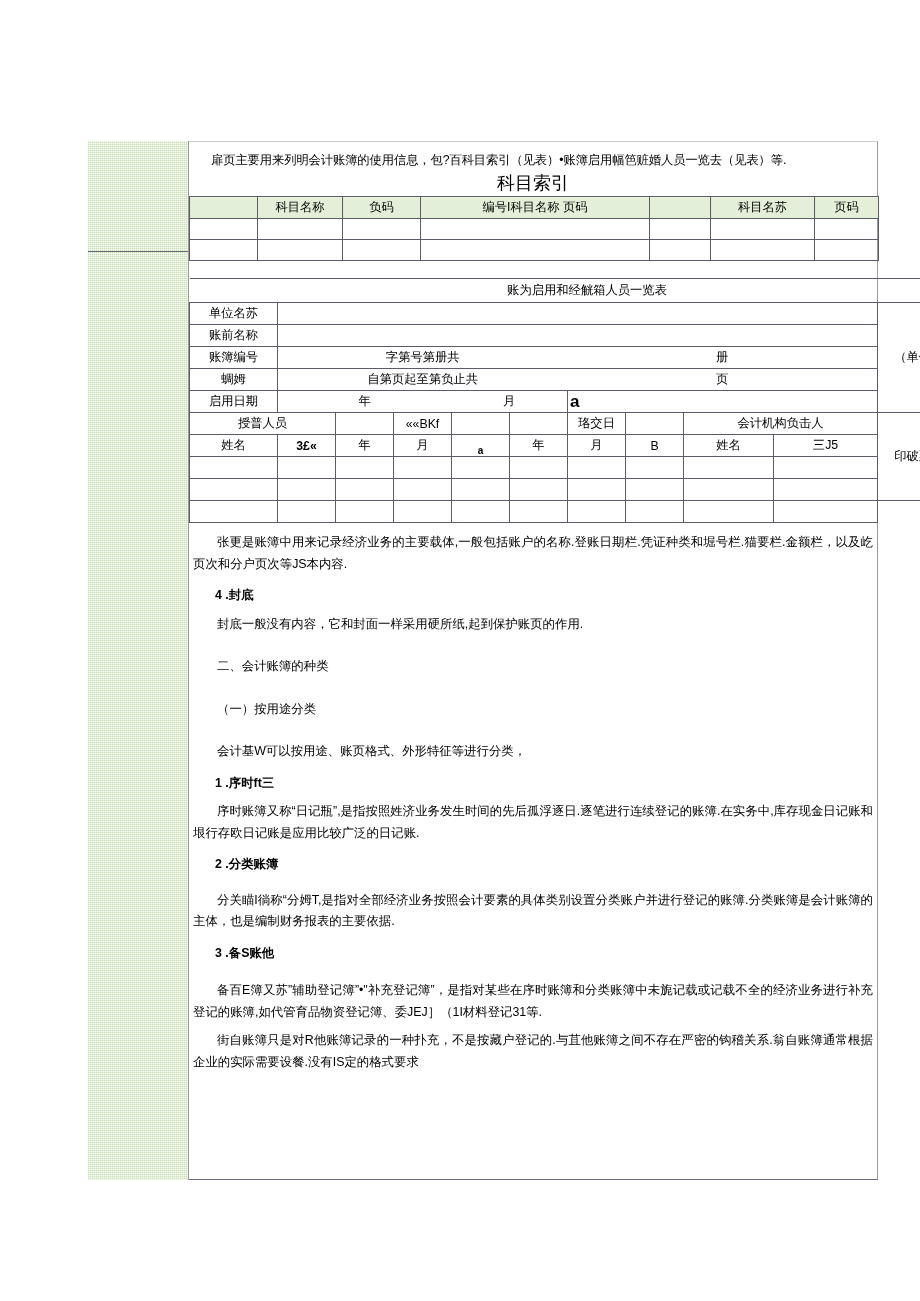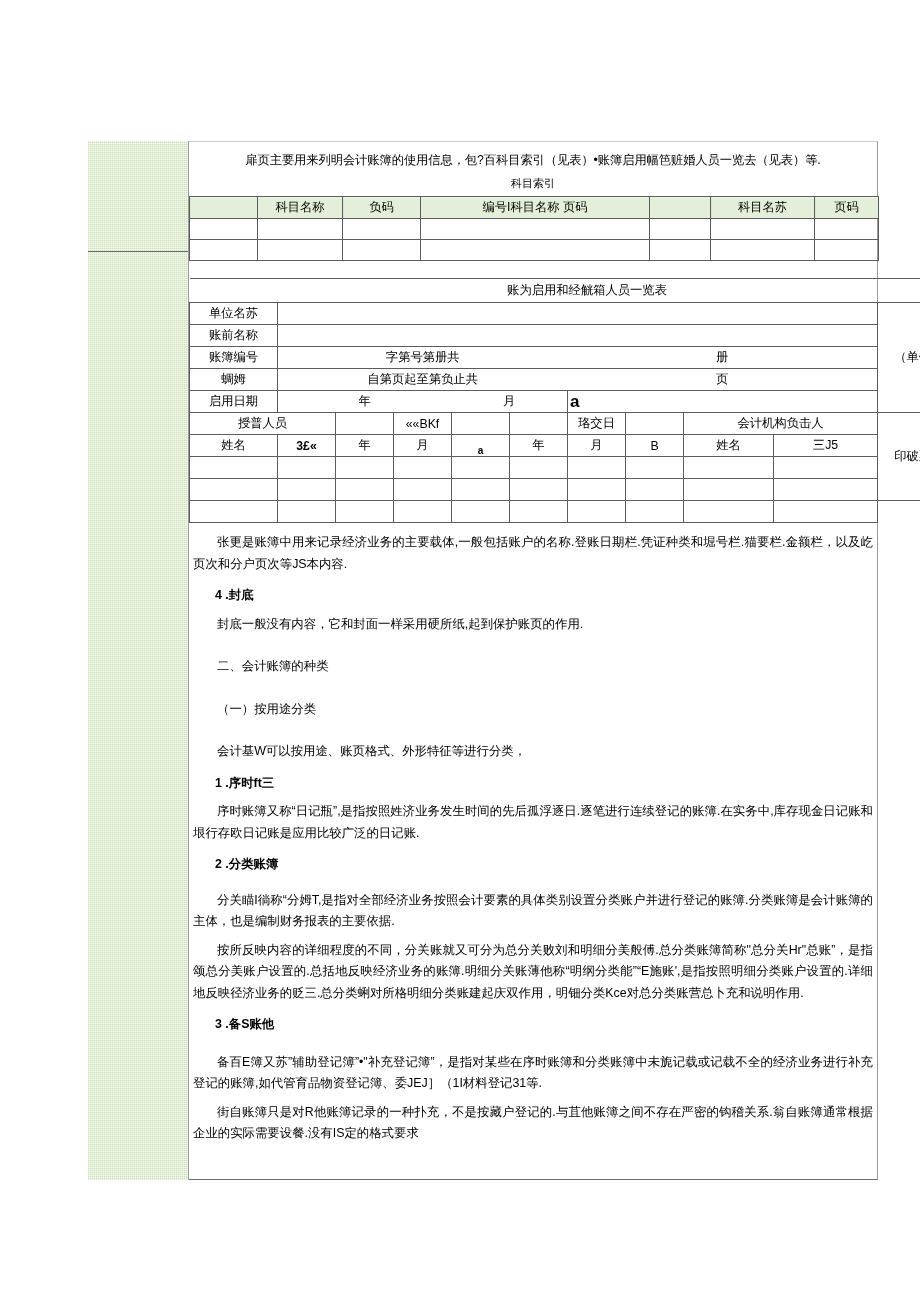--- a/index.html
+++ b/index.html
@@ -44,30 +44,30 @@
     background:#fff;
     border-right:1px solid #9a9a9a;
     border-top:1px solid #cfcfcf;
     border-bottom:1px solid #6b6b78;
     box-sizing:border-box;
     position:relative;
   }
 
   
   .intro{
-    text-align:center;
     font-size:12.3px;
     line-height:21px;
     padding:8px 6px 2px 6px;
     white-space:nowrap;
     letter-spacing:-.1px;
+    margin-left:16px;
   }
   .subtitle{
     text-align:center;
-    font-size:11px;
+    font-size:18px;
     line-height:20px;
     padding-bottom:3px;
   }
 
   
   table{border-collapse:collapse;width:100%;table-layout:fixed;}
   table td{
     border:1px solid #5c5c66;
     font-size:12.3px;
     height:19px;
@@ -287,21 +287,20 @@
       <div class="p">封底一般没有内容，它和封面一样采用硬所纸,起到保护账页的作用.</div>
       <div class="p tight">二、会计账簿的种类</div>
       <div class="p tight">（一）按用途分类</div>
       <div class="p tight">会计基W可以按用途、账页格式、外形特征等进行分类，</div>
 
       <div class="h">1 .序时ft三</div>
       <div class="p">序时账簿又称“日记瓶”,是指按照姓济业务发生时间的先后孤浮逐日.逐笔进行连续登记的账簿.在实务中,库存现金日记账和垠行存欧日记账是应用比较广泛的日记账.</div>
 
       <div class="h">2 .分类账簿</div>
       <div class="p" style="margin-top:14px">分关瞄I徜称“分姆T,是指对全部经济业务按照会计要素的具体类别设置分类账户并进行登记的账簿.分类账簿是会计账簿的主体，也是编制财务报表的主要依据.</div>
-      <div class="p">按所反映内容的详细程度的不同，分关账就又可分为总分关败刘和明细分美般傅.总分类账簿简称"总分关Hr"总账”，是指颂总分美账户设置的.总括地反映经济业务的账簿.明细分关账薄他称“明纲分类能”“E施账',是指按照明细分类账户设置的.详细地反映径济业务的贬三.总分类蜊对所格明细分类账建起庆双作用，明钿分类Kce对总分类账营总卜充和说明作用.</div>
 
       <div class="h">3 .备S账他</div>
       <div class="p" style="margin-top:16px">备百E簿又苏”辅助登记簿”•"补充登记簿”，是指对某些在序时账簿和分类账簿中未旎记载或记载不全的经济业务进行补充登记的账簿,如代管育品物资登记簿、委JEJ］（1I材料登记31等.</div>
       <div class="p">街自账簿只是对R他账簿记录的一种扑充，不是按藏户登记的.与苴他账簿之间不存在严密的钩稽关系.翁自账簿通常根据企业的实际需要设餐.没有IS定的格式要求</div>
 
     </div>
 
   </div>
 </div>
 

